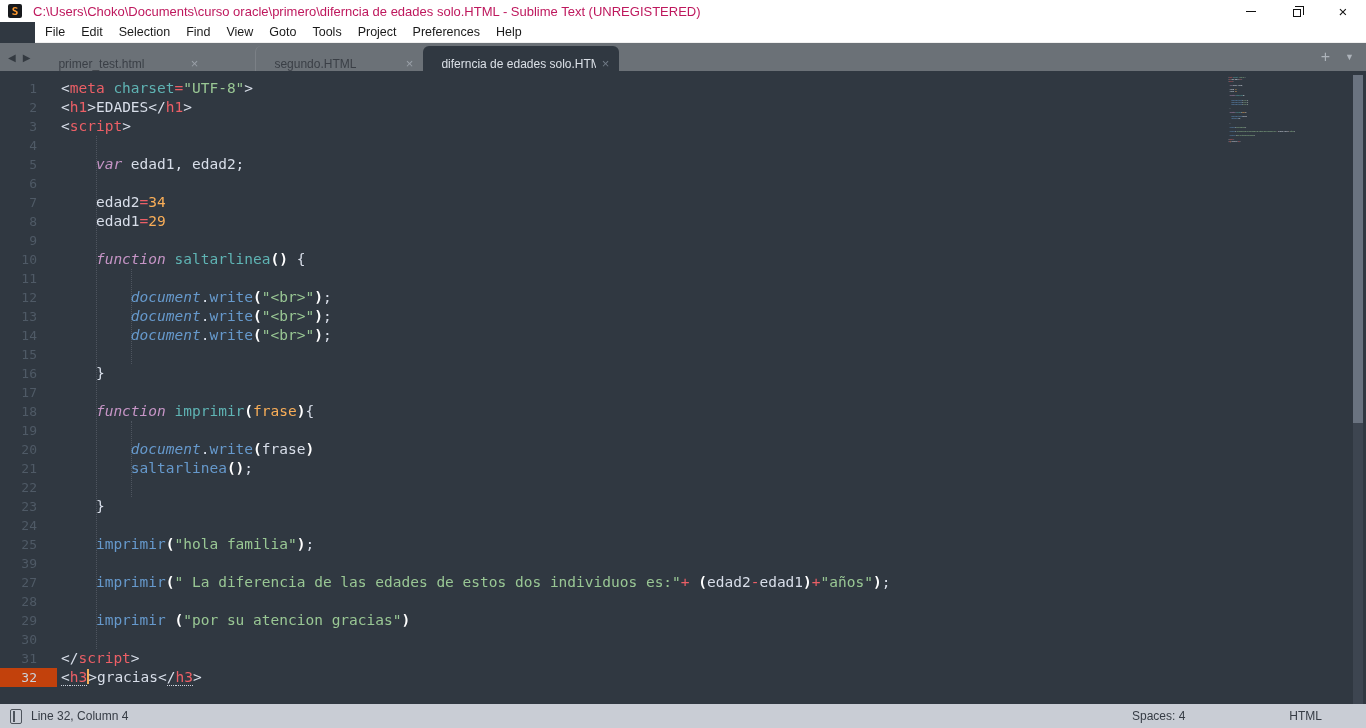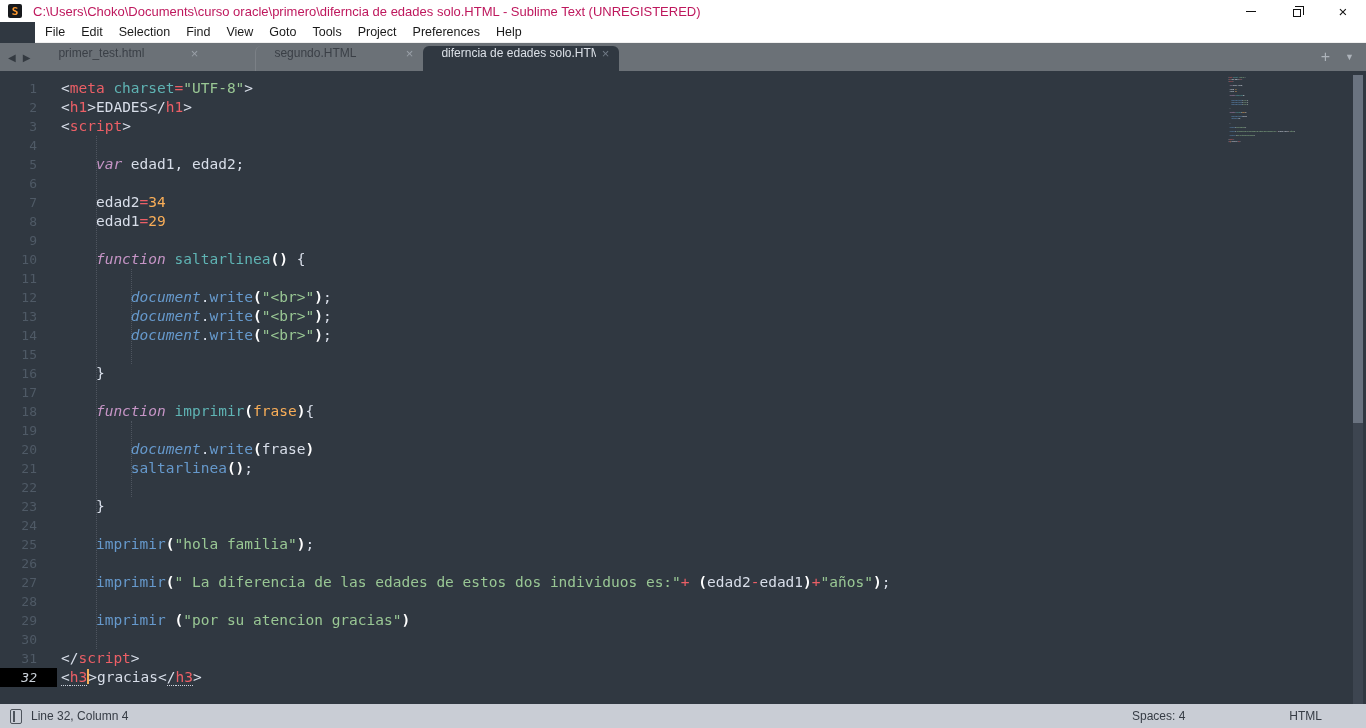--- a/index.html
+++ b/index.html
@@ -22,38 +22,38 @@
   .ico-close { font-size:15px; line-height:1; color:#111; }
 
   
   .menubar { height:21px; background:#ffffff; display:flex; align-items:center; padding-left:2px;
              font-size:12.5px; color:#1a1a1a; flex:none; border-bottom:1px solid #f0f0f0;margin-left:35px; }
   .menu-item { padding:0 8px; }
 
   
   .tabbar { height:28px; background:#6b7177; display:flex; align-items:stretch; flex:none; }
   .nav-arrows { display:flex; align-items:center; gap:7px; padding:0 10px 0 8px; color:#343a41; font-size:10px; }
-  .tab { display:flex; align-items:flex-start; width:168px; padding:0 10px 0 18px; font-size:12px;
+  .tab { display:flex; align-items:flex-end; width:168px; padding:0 10px 0 18px; font-size:12px;
          color:#3a3f46; margin-top:3px; border-radius:6px 6px 0 0; white-space:nowrap; }
   .tab.sep { border-left:1px solid #7b8086;margin-left:47px; }
   .tab.active { background:#303841; color:#dbe0e7; width:196px; }
   .tab-label { flex:1; overflow:hidden; }
   .tab-close { color:#9aa0a8; font-size:13px; margin-left:6px; }
   .tab.active .tab-close { color:#717b87; }
   .tab-actions { margin-left:auto; display:flex; align-items:center; gap:15px; padding-right:12px; color:#adb3ba; }
   .ico-newtab { font-size:16px; line-height:1; }
   .ico-overflow { font-size:9px; line-height:1; }
 
   
   .editor { flex:1; display:flex; background:#303841; position:relative; overflow:hidden; }
   .gutter { width:57px; flex:none; padding-top:8px;
             font-family:"DejaVu Sans Mono","Liberation Mono",monospace; }
   .gutter-line { height:19px; line-height:19px; text-align:right; padding-right:20px;
                  font-size:13px; color:#4f5a66; }
-  .gutter-line.current { background:#000000; color:#ccd3db;font-style:italic; }
+  .gutter-line.current { background:#c2410c; color:#ccd3db; }
   .code-area { flex:1; padding:8px 0 0 4px; position:relative;
                font-family:"DejaVu Sans Mono","Liberation Mono",monospace; }
   .code-line { height:19px; line-height:19px; white-space:pre; font-size:14.5px; color:var(--c-p,#d8dee9); }
   .guide { position:absolute; width:0; border-left:1px dotted rgba(216,222,233,0.18); }
   #g1 { left:39px; top:65px;  height:513px; }
   #g2 { left:74px; top:198px; height:95px; }
   #g3 { left:74px; top:350px; height:76px; }
 
   .t-p     { color:var(--c-p); }
   .t-red   { color:var(--c-red); }
@@ -168,21 +168,21 @@
         <div class="gutter-line">16</div>
         <div class="gutter-line">17</div>
         <div class="gutter-line">18</div>
         <div class="gutter-line">19</div>
         <div class="gutter-line">20</div>
         <div class="gutter-line">21</div>
         <div class="gutter-line">22</div>
         <div class="gutter-line">23</div>
         <div class="gutter-line">24</div>
         <div class="gutter-line">25</div>
-        <div class="gutter-line">26</div>
+        <div class="gutter-line">39</div>
         <div class="gutter-line">27</div>
         <div class="gutter-line">28</div>
         <div class="gutter-line">29</div>
         <div class="gutter-line">30</div>
         <div class="gutter-line">31</div>
         <div class="gutter-line current">32</div>
       </div>
     <div class="code-area">
       <div class="guide" id="g1"></div>
       <div class="guide" id="g2"></div>

